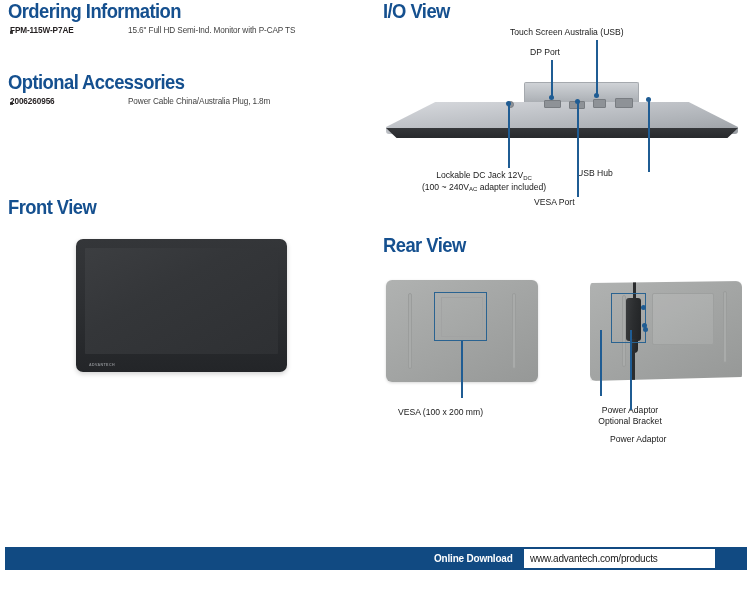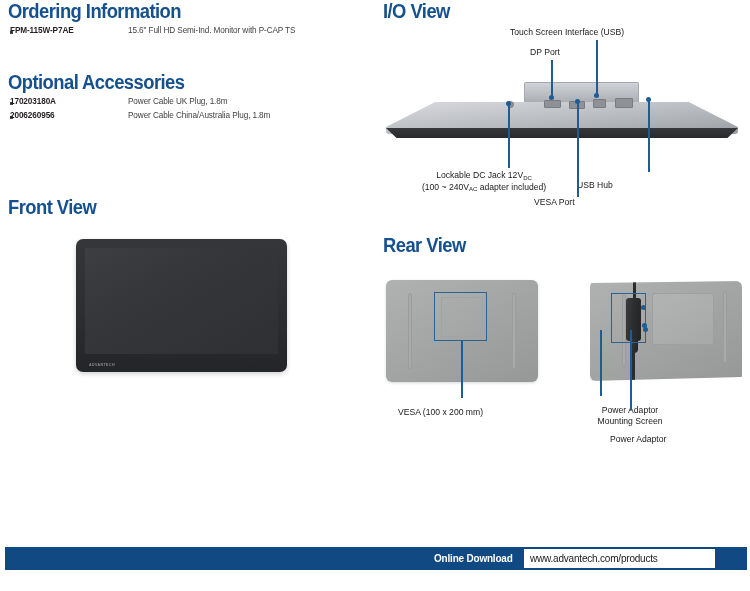--- a/index.html
+++ b/index.html
@@ -213,25 +213,20 @@
     <div class="spec-pn">FPM-115W-P7AE</div>
     <div class="spec-desc">15.6" Full HD Semi-Ind. Monitor with P-CAP TS</div>
   </div>
 </div>
 
 <div class="sec-head" style="left:8px; top:71px;">Optional Accessories</div>
 
 <div class="spec-list" style="left:0px; top:97px; width:360px;">
   <div class="spec-row">
     <div class="spec-bullet"><span></span></div>
-    <div class="spec-pn">170203180A</div>
-    <div class="spec-desc">Power Cable UK Plug, 1.8m</div>
-  </div>
-  <div class="spec-row">
-    <div class="spec-bullet"><span></span></div>
     <div class="spec-pn">2006260956</div>
     <div class="spec-desc">Power Cable China/Australia Plug, 1.8m</div>
   </div>
 </div>
 
 <div class="sec-head" style="left:8px; top:196px;">Front View</div>
 
 <div class="monitor-front" style="left:76px; top:239px; width:211px; height:133px;">
   <div class="screen"></div>
   <div class="brand">ADVANTECH</div>
@@ -249,29 +244,29 @@
   <div class="io-edge" style="left:3px; top:48px; width:352px; height:10px;
        clip-path: polygon(0% 0%, 100% 0%, 97% 100%, 3% 100%);"></div>
 
   <div class="io-port" style="left:161px; top:20px; width:17px; height:8px;"></div>
   <div class="io-port" style="left:186px; top:21px; width:16px; height:8px;"></div>
   <div class="io-port" style="left:210px; top:19px; width:13px; height:9px;"></div>
   <div class="io-port" style="left:232px; top:18px; width:18px; height:10px;"></div>
   <div class="io-port" style="left:124px; top:21px; width:7px; height:7px; border-radius:50%;"></div>
 </div>
 
-<div class="callout" style="left:510px; top:27px;">Touch Screen Interface (USB)</div>
+<div class="callout" style="left:510px; top:27px;">Touch Screen Australia (USB)</div>
 <div class="lead v" style="left:596px; top:40px; height:56px;"></div>
 <div class="dot" style="left:594px; top:93px;"></div>
 
 <div class="callout" style="left:530px; top:47px;">DP Port</div>
 <div class="lead v" style="left:551px; top:60px; height:38px;"></div>
 <div class="dot" style="left:549px; top:95px;"></div>
 
-<div class="callout" style="left:577px; top:180px;">USB Hub</div>
+<div class="callout" style="left:577px; top:168px;">USB Hub</div>
 <div class="lead v" style="left:648px; top:100px; height:72px;"></div>
 <div class="dot" style="left:646px; top:97px;"></div>
 
 <div class="callout" style="left:534px; top:197px;">VESA Port</div>
 <div class="lead v" style="left:577px; top:102px; height:95px;"></div>
 <div class="dot" style="left:575px; top:99px;"></div>
 
 <div class="callout center" style="left:394px; top:170px; width:180px;">
   <div><span>Lockable DC Jack 12V</span><sub>DC</sub></div>
   <div><span>(100 ~ 240V</span><sub>AC</sub><span> adapter included)</span></div>
@@ -300,21 +295,21 @@
   <div class="adaptor-body" style="left:40px; top:58px; width:8px; height:14px; border-radius:0 0 4px 4px;"></div>
   <div class="adaptor-cord" style="left:42px; top:70px; width:3px; height:32px;"></div>
   <div class="bracket-box" style="left:21px; top:12px; width:35px; height:50px;"></div>
 </div>
 <div class="dot" style="left:643px; top:327px;"></div>
 <div class="dot" style="left:641px; top:305px;"></div>
 <div class="dot" style="left:642px; top:323px;"></div>
 <div class="lead v" style="left:600px; top:330px; height:66px;"></div>
 <div class="callout center" style="left:550px; top:405px; width:160px;">
   <div>Power Adaptor</div>
-  <div>Mounting Screen</div>
+  <div>Optional Bracket</div>
 </div>
 <div class="lead v" style="left:630px; top:330px; height:80px;"></div>
 <div class="callout" style="left:610px; top:434px;">Power Adaptor</div>
 
 <div class="footer-bar" style="left:5px; top:547px; width:742px; height:23px;"></div>
 <div class="footer-label" style="left:434px; top:552px;">Online Download</div>
 <div class="footer-url-box" style="left:524px; top:549px; width:191px; height:19px;"></div>
 <div class="footer-url" style="left:530px; top:553px;">www.advantech.com/products</div>
 
 </body></html>

